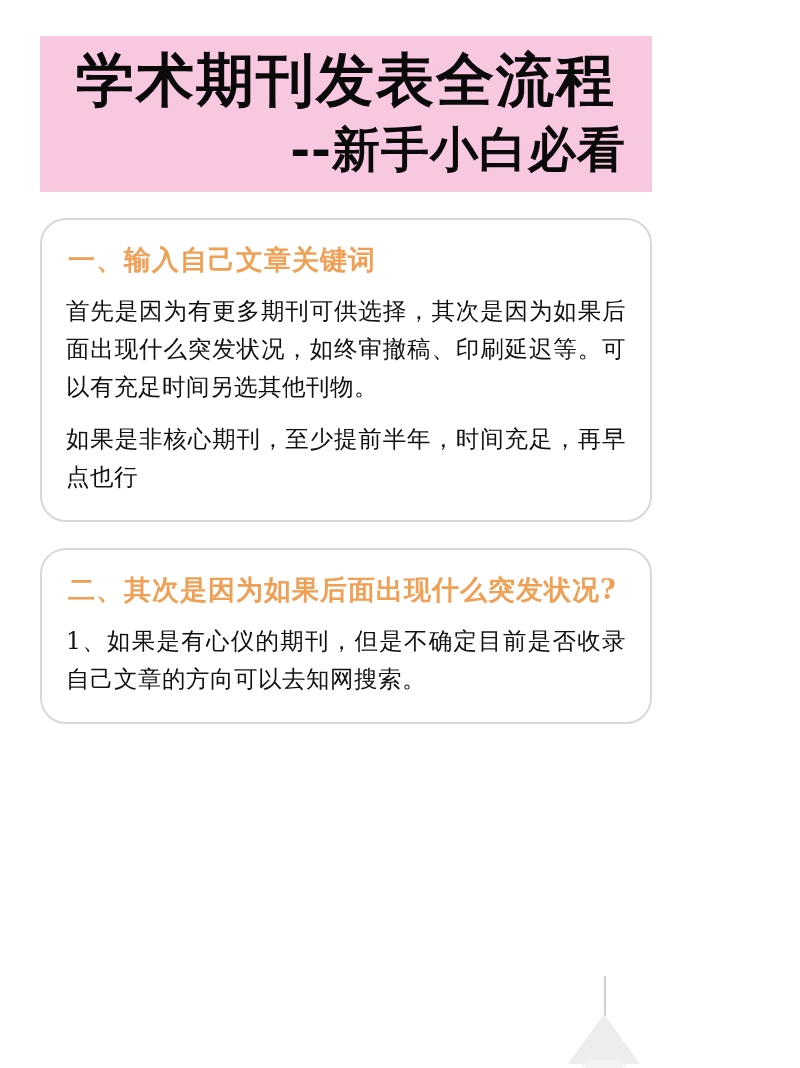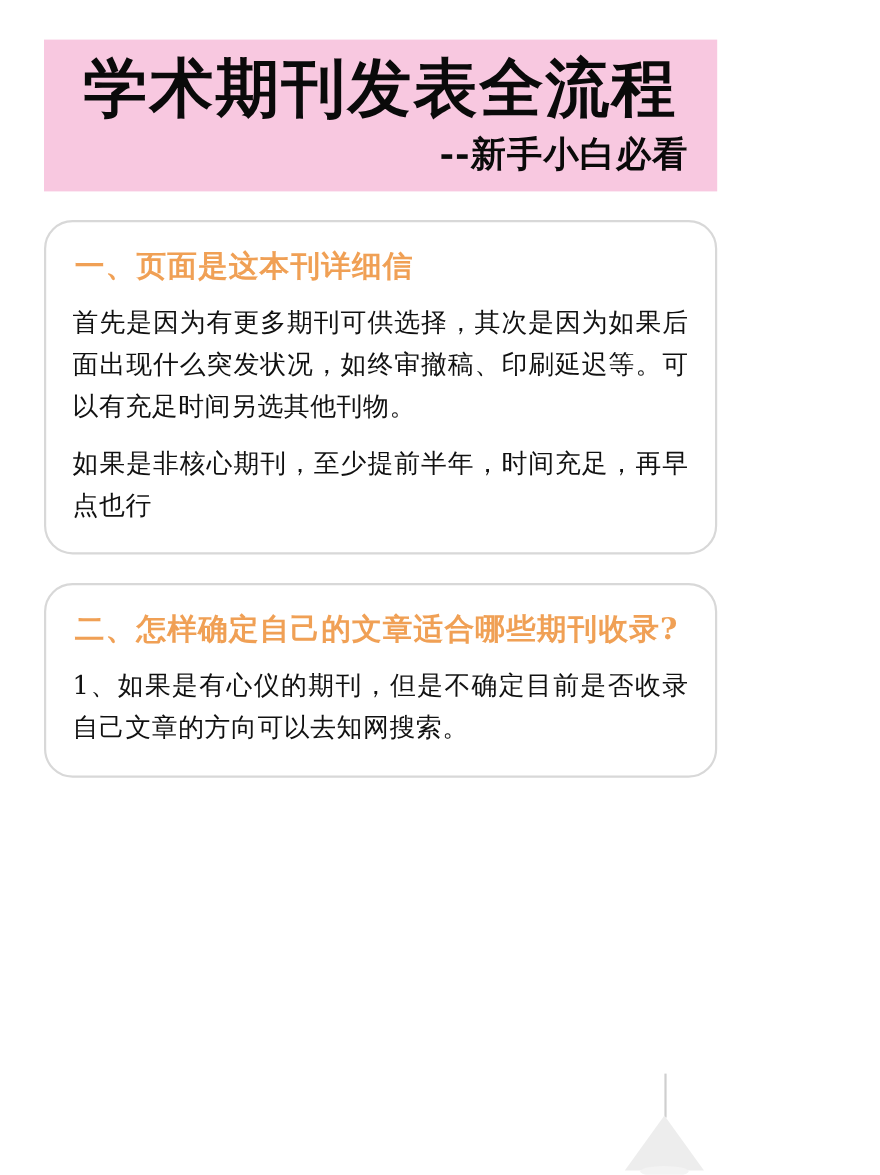--- a/index.html
+++ b/index.html
@@ -38,21 +38,21 @@
     line-height: 1.05;
     letter-spacing: 2px;
     color: #0a0a0a;
     text-align: center;
     white-space: nowrap;
   }
   .banner-sub {
     margin-top: 12px;
     font-family: "DejaVu Serif", "Liberation Serif", serif;
     font-weight: 700;
-    font-size: 32px;
+    font-size: 48px;
     line-height: 1.1;
     color: #0a0a0a;
     text-align: right;
     letter-spacing: 1px;
     white-space: nowrap;
   }
 
   
   .card {
     margin: 26px 6px 0 6px;
@@ -144,27 +144,27 @@
 <body>
 
 <div class="page">
 
   <div class="banner">
     <div class="banner-title">学术期刊发表全流程</div>
     <div class="banner-sub">--新手小白必看</div>
   </div>
 
   <div class="card">
-    <div class="card-title">一、页面是这本刊详细信</div>
+    <div class="card-title">一、输入自己文章关键词</div>
     <p class="para">首先是因为有更多期刊可供选择，其次是因为如果后面出现什么突发状况，如终审撤稿、印刷延迟等。可以有充足时间另选其他刊物。</p>
     <p class="para">如果是非核心期刊，至少提前半年，时间充足，再早点也行</p>
   </div>
 
   <div class="card">
-    <div class="card-title">二、怎样确定自己的文章适合哪些期刊收录?</div>
+    <div class="card-title">二、其次是因为如果后面出现什么突发状况?</div>
     <p class="para">1、如果是有心仪的期刊，但是不确定目前是否收录自己文章的方向可以去知网搜索。</p>
   </div>
 
   <div class="lamp">
     <div class="cord"></div>
     <div class="shade"></div>
     <div class="glow"></div>
   </div>
 
 </div>

